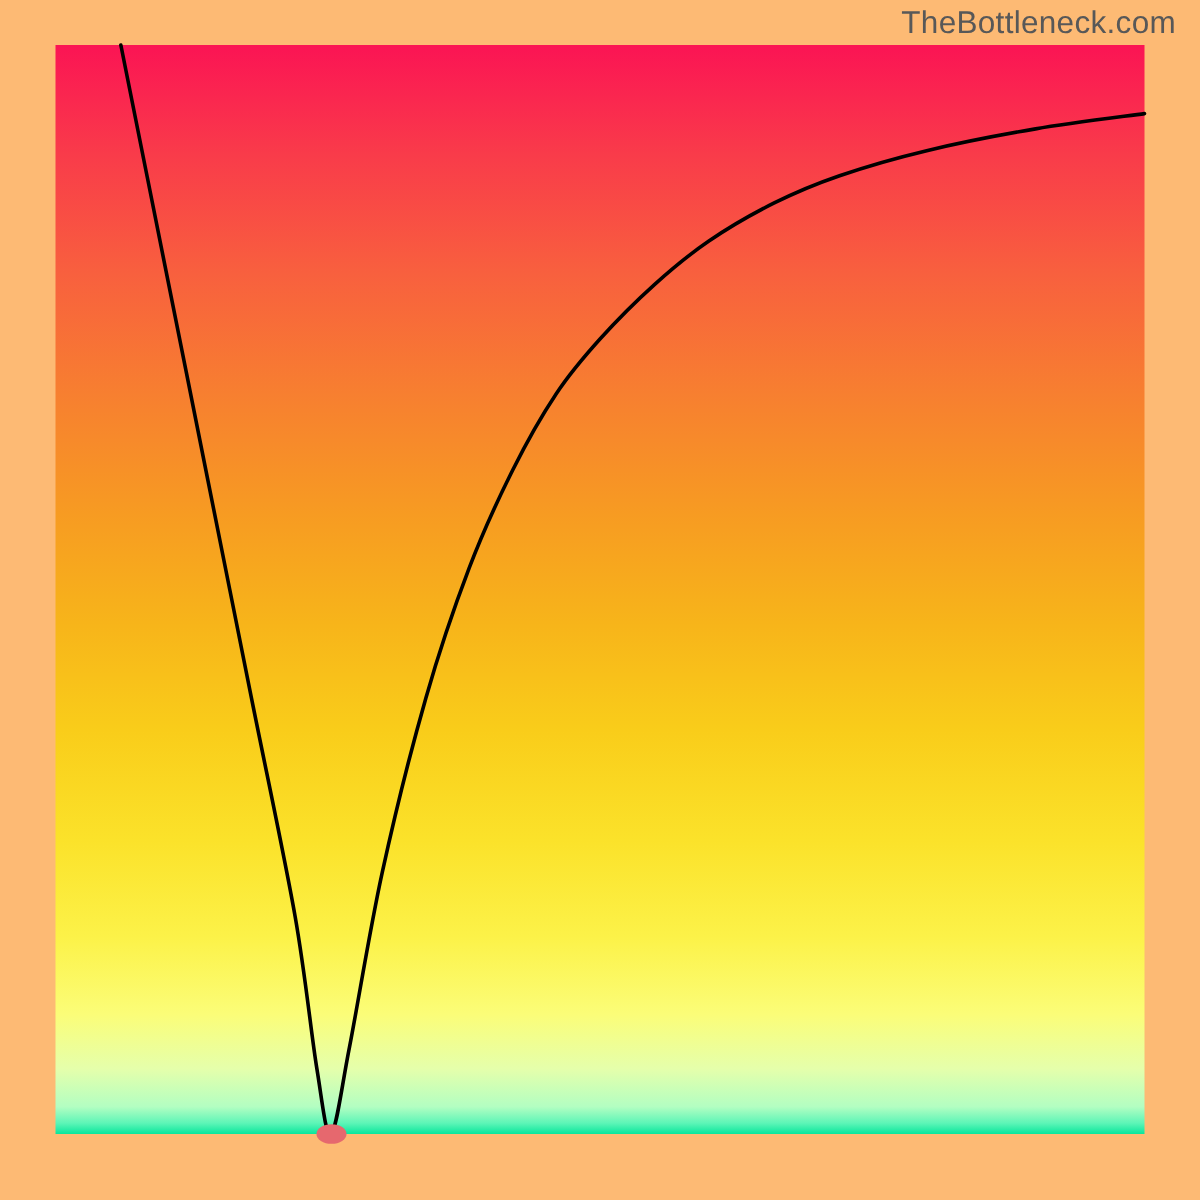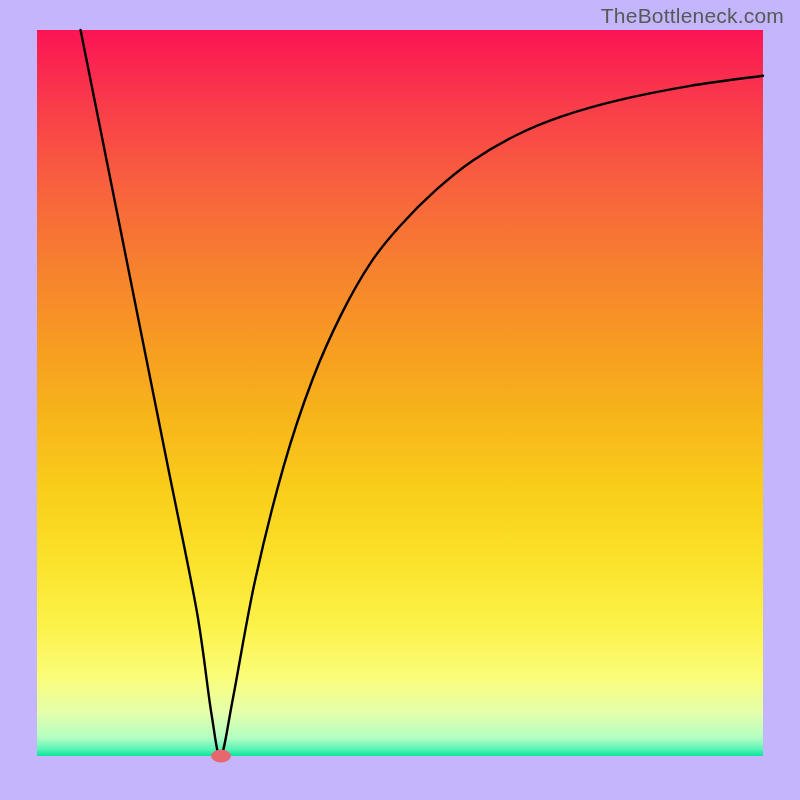--- a/index.html
+++ b/index.html
@@ -8,21 +8,21 @@
     width: 800px;
     height: 800px;
     overflow: hidden;
     background: #000;
     font-family: Arial, Helvetica, sans-serif;
   }
   .frame {
     position: relative;
     width: 800px;
     height: 800px;
-    background: #c4b5fd;
+    background: #fdba74;
   }
   .watermark {
     position: absolute;
     top: 4px;
     right: 16px;
     color: #585858;
     font-size: 21px;
     font-weight: 400;
     letter-spacing: 0.2px;
     z-index: 10;

